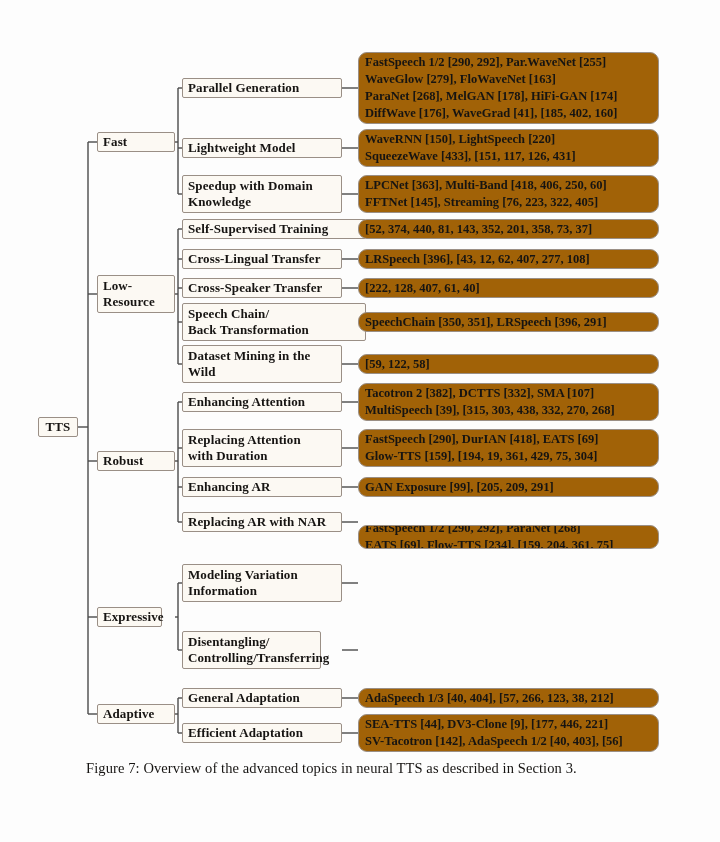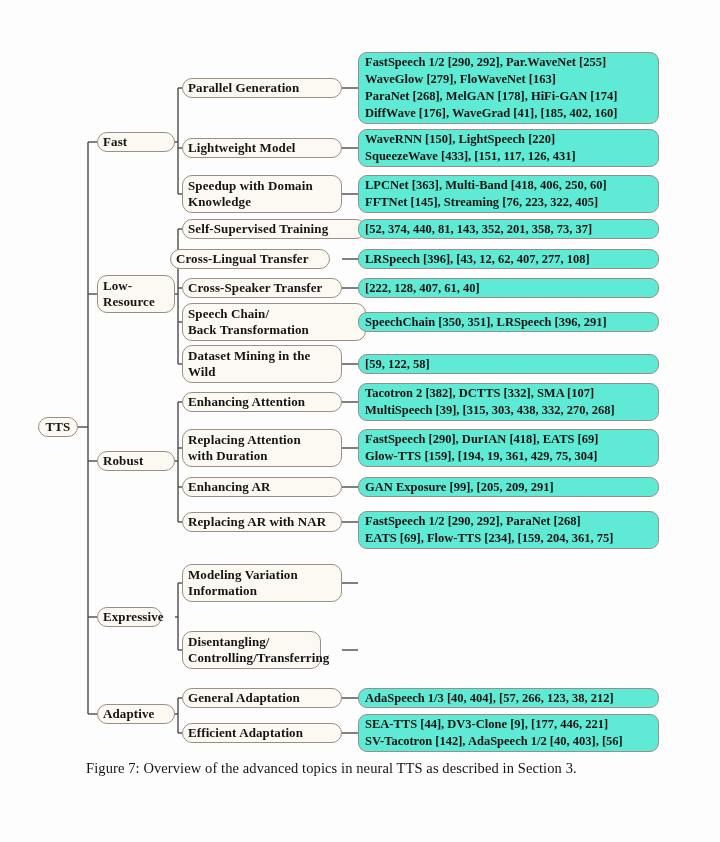--- a/index.html
+++ b/index.html
@@ -4,29 +4,29 @@
 <style>
   html,body{margin:0;padding:0;background:#ffffff;}
   .page{
     position:relative;width:720px;height:842px;background:#fdfdfd;
     font-family:"Liberation Serif","DejaVu Serif",serif;color:#161412;
     overflow:hidden;
   }
   .wires{position:absolute;left:0;top:0;pointer-events:none;}
   .node{
     position:absolute;box-sizing:border-box;display:flex;align-items:center;
-    border:1.4px solid #9a8f86;border-radius:10px;background:#fcf9f3;
+    border:1.4px solid #9a8f86;border-radius:2px;background:#fcf9f3;
     font-size:13px;font-weight:bold;line-height:16px;white-space:pre;
     padding:0 5px;letter-spacing:.1px;
   }
-  .root{justify-content:center;border-radius:10px;}
+  .root{justify-content:center;border-radius:2px;}
   .leaf{
     position:absolute;box-sizing:border-box;left:358px;width:301px;
     display:flex;align-items:center;
-    border:1.4px solid #9a8f86;border-radius:9px;background:#5eead4;
+    border:1.4px solid #9a8f86;border-radius:9px;background:#a16207;
     font-size:12.5px;font-weight:bold;line-height:17px;white-space:pre;
     padding:0 6px;overflow:hidden;
   }
   .caption{
     position:absolute;left:86px;top:760px;font-size:14.5px;
     font-weight:normal;letter-spacing:.1px;white-space:pre;
   }
 </style>
 </head>
 <body>
@@ -99,21 +99,21 @@
 Resource</div>
   <div class="node" style="left:97px;top:451px;width:78px;height:20px">Robust</div>
   <div class="node" style="left:97px;top:607px;width:65px;height:20px">Expressive</div>
   <div class="node" style="left:97px;top:704px;width:78px;height:20px">Adaptive</div>
 
   <div class="node" style="left:182px;top:78px;width:160px;height:20px">Parallel Generation</div>
   <div class="node" style="left:182px;top:138px;width:160px;height:20px">Lightweight Model</div>
   <div class="node" style="left:182px;top:175px;width:160px;height:38px">Speedup with Domain
 Knowledge</div>
   <div class="node" style="left:182px;top:219px;width:184px;height:20px">Self-Supervised Training</div>
-  <div class="node" style="left:170px;top:249px;width:160px;height:20px">Cross-Lingual Transfer</div>
+  <div class="node" style="left:182px;top:249px;width:160px;height:20px">Cross-Lingual Transfer</div>
   <div class="node" style="left:182px;top:278px;width:160px;height:20px">Cross-Speaker Transfer</div>
   <div class="node" style="left:182px;top:303px;width:184px;height:38px">Speech Chain/
 Back Transformation</div>
   <div class="node" style="left:182px;top:345px;width:160px;height:38px">Dataset Mining in the
 Wild</div>
   <div class="node" style="left:182px;top:392px;width:160px;height:20px">Enhancing Attention</div>
   <div class="node" style="left:182px;top:429px;width:160px;height:38px">Replacing Attention
 with Duration</div>
   <div class="node" style="left:182px;top:477px;width:160px;height:20px">Enhancing AR</div>
   <div class="node" style="left:182px;top:512px;width:160px;height:20px">Replacing AR with NAR</div>
@@ -135,21 +135,21 @@
   <div class="leaf" style="top:219px;height:20px">[52, 374, 440, 81, 143, 352, 201, 358, 73, 37]</div>
   <div class="leaf" style="top:249px;height:20px">LRSpeech [396], [43, 12, 62, 407, 277, 108]</div>
   <div class="leaf" style="top:278px;height:20px">[222, 128, 407, 61, 40]</div>
   <div class="leaf" style="top:312px;height:20px">SpeechChain [350, 351], LRSpeech [396, 291]</div>
   <div class="leaf" style="top:354px;height:20px">[59, 122, 58]</div>
   <div class="leaf" style="top:383px;height:38px">Tacotron 2 [382], DCTTS [332], SMA [107]
 MultiSpeech [39], [315, 303, 438, 332, 270, 268]</div>
   <div class="leaf" style="top:429px;height:38px">FastSpeech [290], DurIAN [418], EATS [69]
 Glow-TTS [159], [194, 19, 361, 429, 75, 304]</div>
   <div class="leaf" style="top:477px;height:20px">GAN Exposure [99], [205, 209, 291]</div>
-  <div class="leaf" style="top:511px;height:38px">FastSpeech 1/2 [290, 292], ParaNet [268]
+  <div class="leaf" style="top:525px;height:24px">FastSpeech 1/2 [290, 292], ParaNet [268]
 EATS [69], Flow-TTS [234], [159, 204, 361, 75]</div>
   <div class="leaf" style="top:688px;height:20px">AdaSpeech 1/3 [40, 404], [57, 266, 123, 38, 212]</div>
   <div class="leaf" style="top:714px;height:38px">SEA-TTS [44], DV3-Clone [9], [177, 446, 221]
 SV-Tacotron [142], AdaSpeech 1/2 [40, 403], [56]</div>
 
   <div class="caption">Figure 7: Overview of the advanced topics in neural TTS as described in Section 3.</div>
 
 </div>
 
 </body></html>

